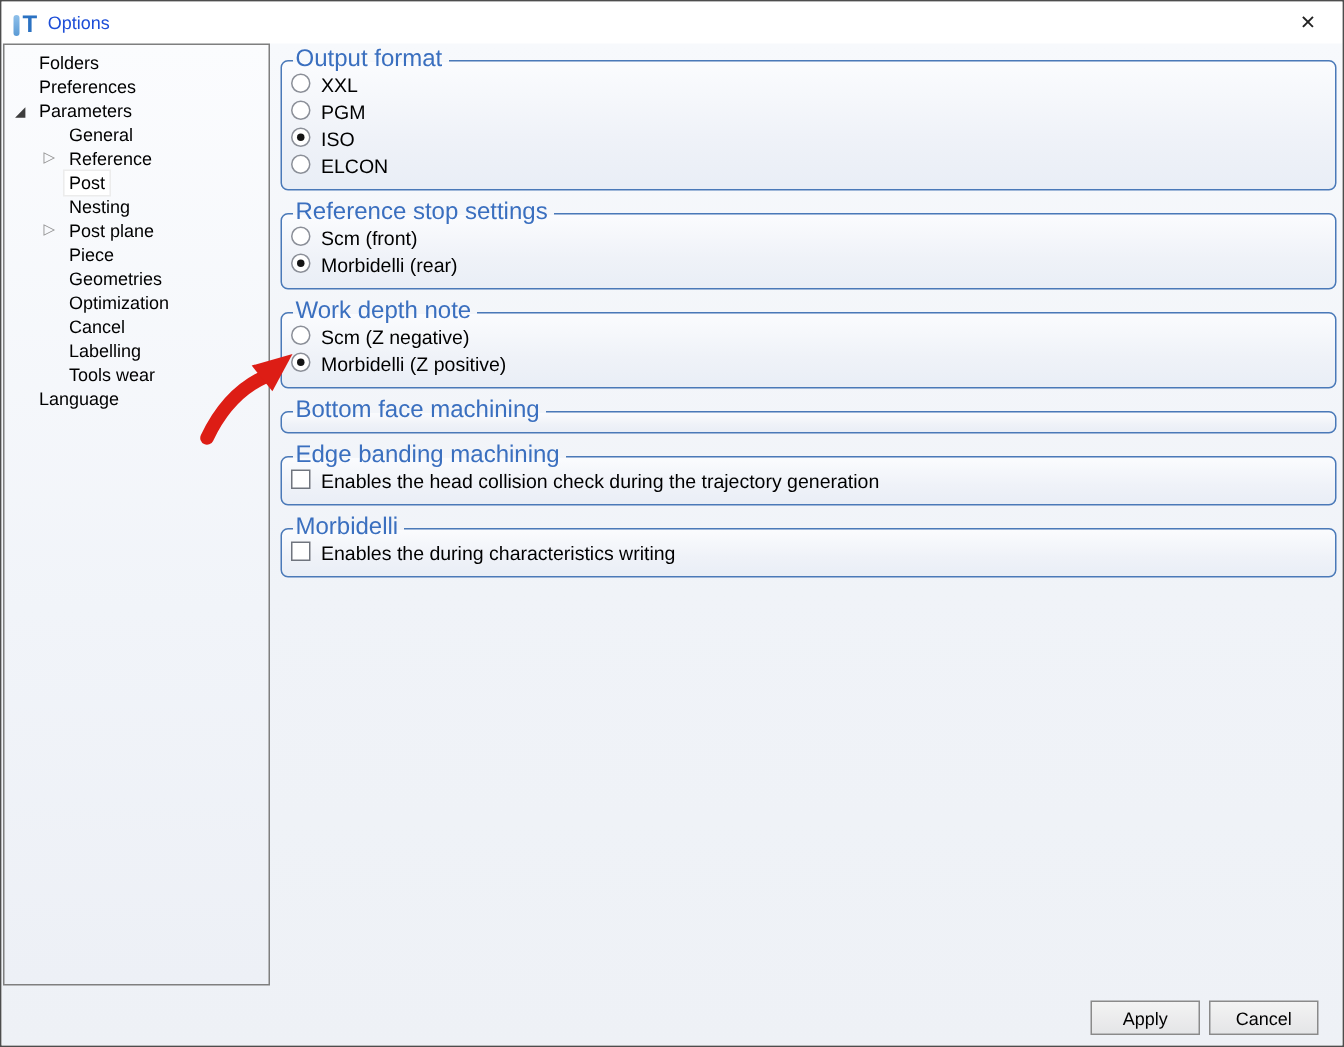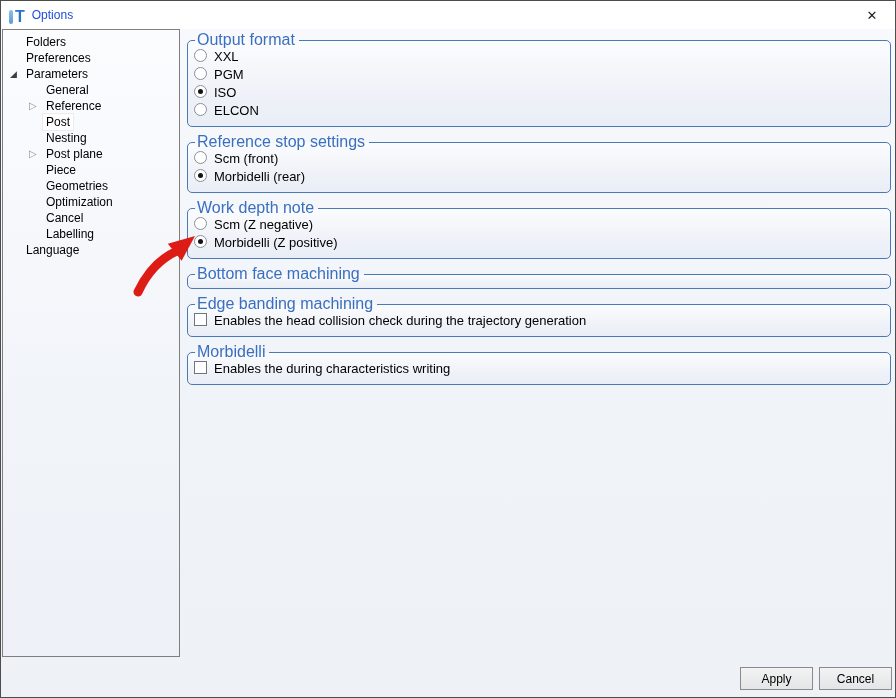--- a/index.html
+++ b/index.html
@@ -37,21 +37,21 @@
     padding:0 8px 5px 6px;
     background:linear-gradient(180deg,#fbfcfe 0%,#eff2f8 60%,#e9eef6 100%);}
   legend{font-size:16px;color:#3a6fbf;padding:0 4px 0 2px;margin-left:1px;}
   .opt-row{display:flex;height:18px;font-size:13px;cursor:default;}
   .radio{width:11px;height:11px;border:1px solid #8b8f98;border-radius:50%;background:#fff;
     position:relative;flex:none;margin-right:7px;}
   .radio.checked::after{content:"";position:absolute;left:3px;top:3px;width:5px;height:5px;
     border-radius:50%;background:#141414;}
   .checkbox{width:11px;height:11px;border:1px solid #70757e;background:#fff;flex:none;margin-right:7px;}
   
-  .footer{position:absolute;right:3px;bottom:7px;display:flex;gap:6px;}
+  .footer{position:absolute;right:16px;bottom:7px;display:flex;gap:6px;}
   .btn{width:73px;height:23px;box-sizing:border-box;border:1px solid #8a8a8a;
     background:linear-gradient(180deg,#f3f3f3,#e4e5e7);font-size:12px;color:#000;
     display:flex;align-items:center;justify-content:center;cursor:default;
     font-family:"Liberation Sans","DejaVu Sans",sans-serif;}
   
   .annot{position:absolute;left:0;top:0;width:896px;height:698px;pointer-events:none;}
 </style>
 </head>
 <body>
 
@@ -106,20 +106,23 @@
       </div>
       <div class="tree-row lvl1">
         <span class="tree-label">Optimization</span>
       </div>
       <div class="tree-row lvl1">
         <span class="tree-label">Cancel</span>
       </div>
       <div class="tree-row lvl1">
         <span class="tree-label">Labelling</span>
       </div>
+      <div class="tree-row lvl1">
+        <span class="tree-label">Tools wear</span>
+      </div>
       <div class="tree-row lvl0">
         <span class="tree-label">Language</span>
       </div>
     </div>
 
     <div class="main">
 
       <fieldset>
         <legend>Output format</legend>
         <div class="opt-row">

